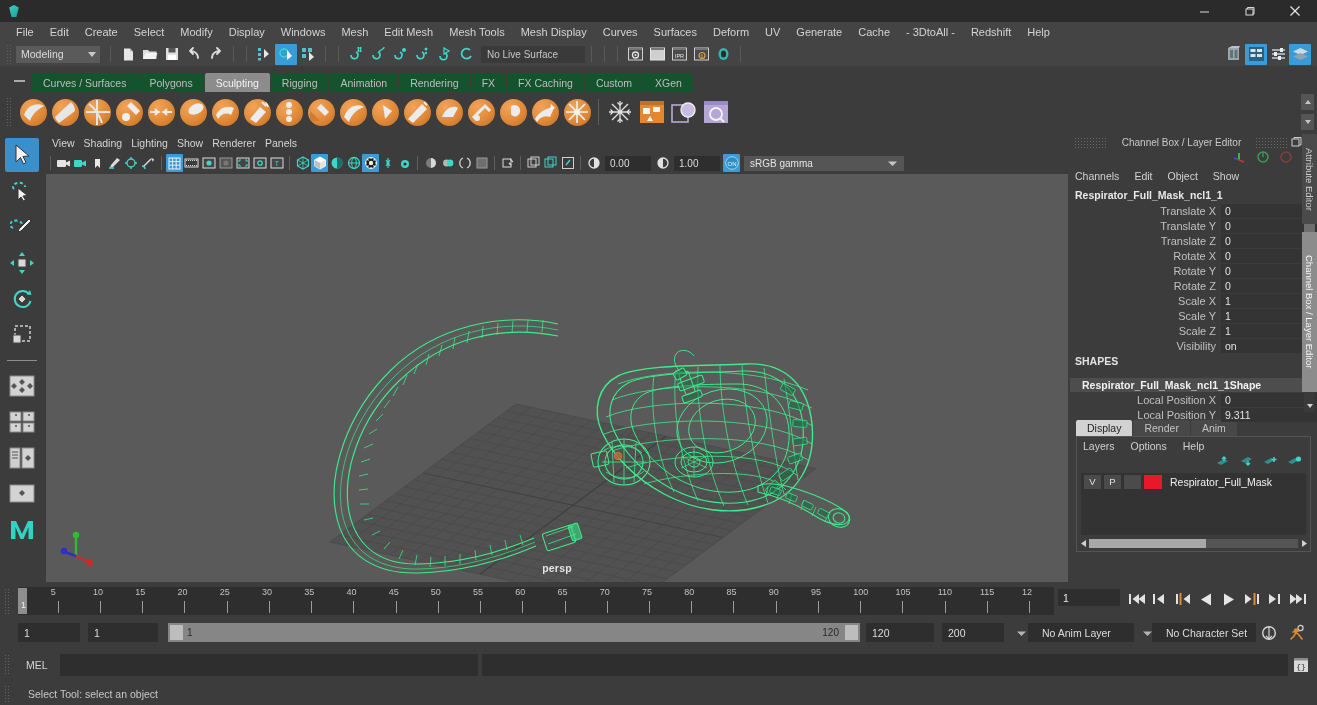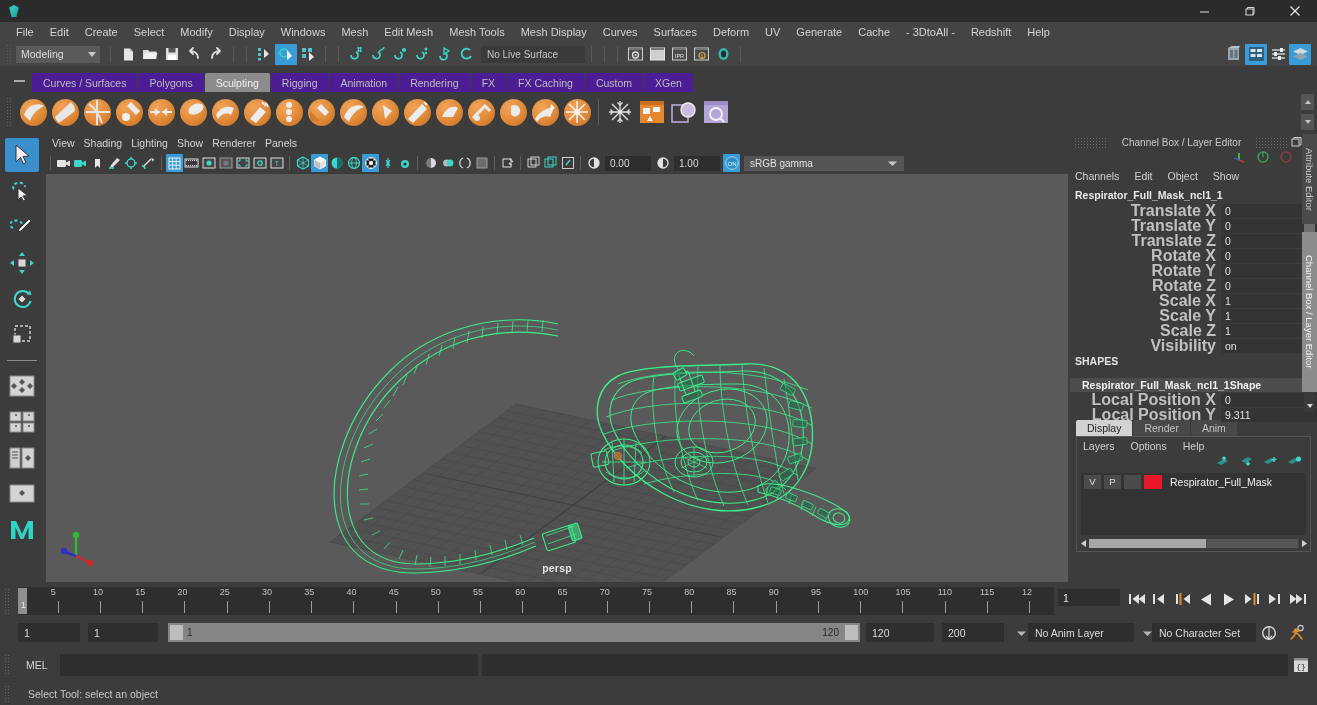--- a/index.html
+++ b/index.html
@@ -77,21 +77,21 @@
 
   
   .shelftabs {
     position: absolute; top: 70px; left: 0; width: 1317px; height: 22px;
     background: #3c3c3c; display: flex; align-items: flex-end; padding-left: 6px;
   }
   .shelf-hamb { width: 18px; height: 18px; display:flex; align-items:center; justify-content:center; margin: 0 4px 2px 4px;}
   .shelf-hamb i { display:block; width:11px; height:2px; background:#aaa; }
   .shelf-tab {
     height: 19px; padding: 0 11px; display: flex; align-items: center;
-    font-size: 10.5px; color: #bdbdbd; background: #4c1d95; margin-right: 1px;
+    font-size: 10.5px; color: #bdbdbd; background: #14532d; margin-right: 1px;
     border-radius: 2px 2px 0 0;
   }
   .shelf-tab.active { background: #8c8c8c; color: #f2f2f2; }
 
   
   .shelfbar {
     position: absolute; top: 92px; left: 0; width: 1317px; height: 40px;
     background: #3c3c3c; display: flex; align-items: center; padding-left: 6px;
   }
   .shelf-grip { width: 7px; height: 30px; margin-right: 4px;
@@ -169,21 +169,21 @@
   .panel-dots { width: 34px; height: 11px;
     background-image: radial-gradient(#6a6a6a 40%, transparent 41%);
     background-size: 3px 3px; }
   .panel-title .ttl { flex: 1 1 auto; text-align: center; }
   .panel-btn { width: 14px; height: 14px; display:flex; align-items:center; justify-content:center; color:#ddd; font-size:10px;}
   .cb-header { height: 20px; display: flex; align-items: center; padding-left: 5px; }
   .cb-menu { font-size: 10.5px; color: #d2d2d2; margin-right: 15px; }
   .cb-body { position: relative; height: 228px; background: #3c3c3c; padding-top: 2px; }
   .cb-obj { font-size: 10.5px; color: #e8e8e8; font-weight: bold; padding: 1px 0 2px 5px; }
   .cb-row { display: flex; height: 15px; align-items: center; }
-  .cb-lbl { flex: 1 1 auto; text-align: right; font-size: 16px; color: #c0c0c0; padding-right: 5px; font-weight: bold; }
+  .cb-lbl { flex: 1 1 auto; text-align: right; font-size: 11px; color: #c0c0c0; padding-right: 5px; }
   .cb-val { width: 96px; height: 14px; background: #343434; color: #e2e2e2; font-size: 10.5px;
             display: flex; align-items: center; padding-left: 4px; }
   .cb-sec { font-size: 10.5px; color: #e3e3e3; font-weight: bold; padding: 2px 0 11px 5px; }
   .cb-shape { font-size: 10.5px; color: #f0f0f0; font-weight: bold; background: #4d4d4d;
               padding: 1px 0 1px 12px; margin-right: 4px; }
   .cb-scroll { position: absolute; right: 2px; top: 4px; width: 11px; height: 222px; background: #3a3a3a; }
   .cb-thumb { position: absolute; left:0; top: 18px; width: 11px; height: 170px; background: #6e6e6e; }
   .cb-arr { position:absolute; left:0; width:11px; height:12px; display:flex; align-items:center; justify-content:center;}
 
   .vtabs { position: absolute; right: 0; top: 0; width: 15px; height: 300px; }
@@ -229,21 +229,21 @@
   .rangerow { position: absolute; left: 0; top: 620px; width: 1317px; height: 28px; background: #3c3c3c; }
   .rfield { position: absolute; top: 3px; height: 19px; background: #2e2e2e; color: #dcdcdc;
             font-size: 10.5px; display:flex; align-items:center; padding-left: 6px; }
   .rangebar { position: absolute; left: 168px; top: 3px; width: 692px; height: 19px; background: #868686; }
   .rangebar .handle { position: absolute; top: 2px; width: 13px; height: 15px; background: #bdbdbd; }
   .rangebar .lo { left: 2px; }
   .rangebar .hi { right: 2px; }
   .rangebar .lotxt { position:absolute; left: 19px; top: 4px; font-size: 10px; color: #2a2a2a; }
   .rangebar .hitxt { position:absolute; right: 21px; top: 4px; font-size: 10px; color: #2a2a2a; }
   .rsel { position: absolute; top: 3px; height: 19px; background: #2e2e2e; color: #dcdcdc;
-          font-size: 10.5px; display:flex; align-items:center; padding-left: 7px; }
+          font-size: 10.5px; display:flex; align-items:center; padding-left: 14px; }
   .rbtn { position:absolute; top: 2px; width: 22px; height: 22px; display:flex; align-items:center; justify-content:center;}
 
   
   .melrow { position: absolute; left: 0; top: 650px; width: 1317px; height: 30px; background: #3c3c3c; }
   .mel-grip { position:absolute; left: 4px; top: 4px; width: 7px; height: 22px;
               background-image: radial-gradient(#636363 40%, transparent 41%); background-size: 3px 3px;}
   .mel-lbl { position: absolute; left: 26px; top: 9px; font-size: 10.5px; color: #d4d4d4; }
   .mel-input { position: absolute; left: 60px; top: 4px; width: 418px; height: 22px; background: #2e2e2e; }
   .mel-output { position: absolute; left: 482px; top: 4px; width: 806px; height: 22px; background: #2e2e2e; }
   .mel-btn { position: absolute; left: 1290px; top: 4px; width: 22px; height: 22px;

